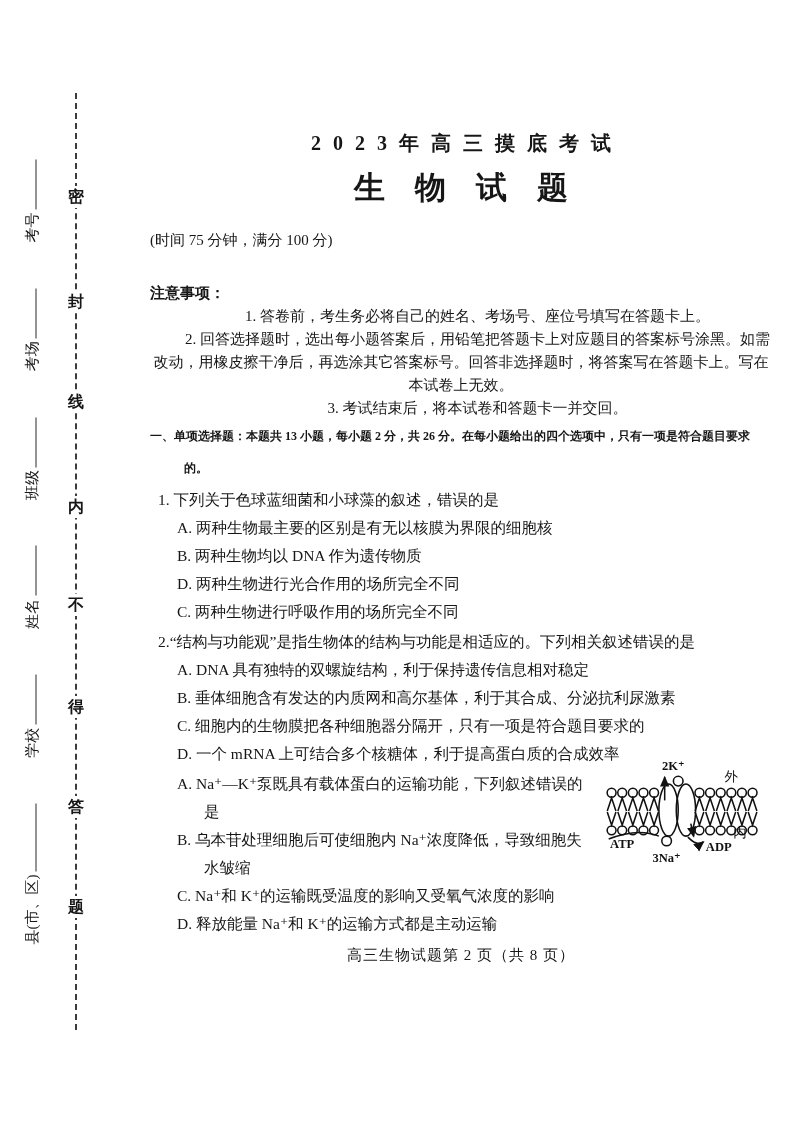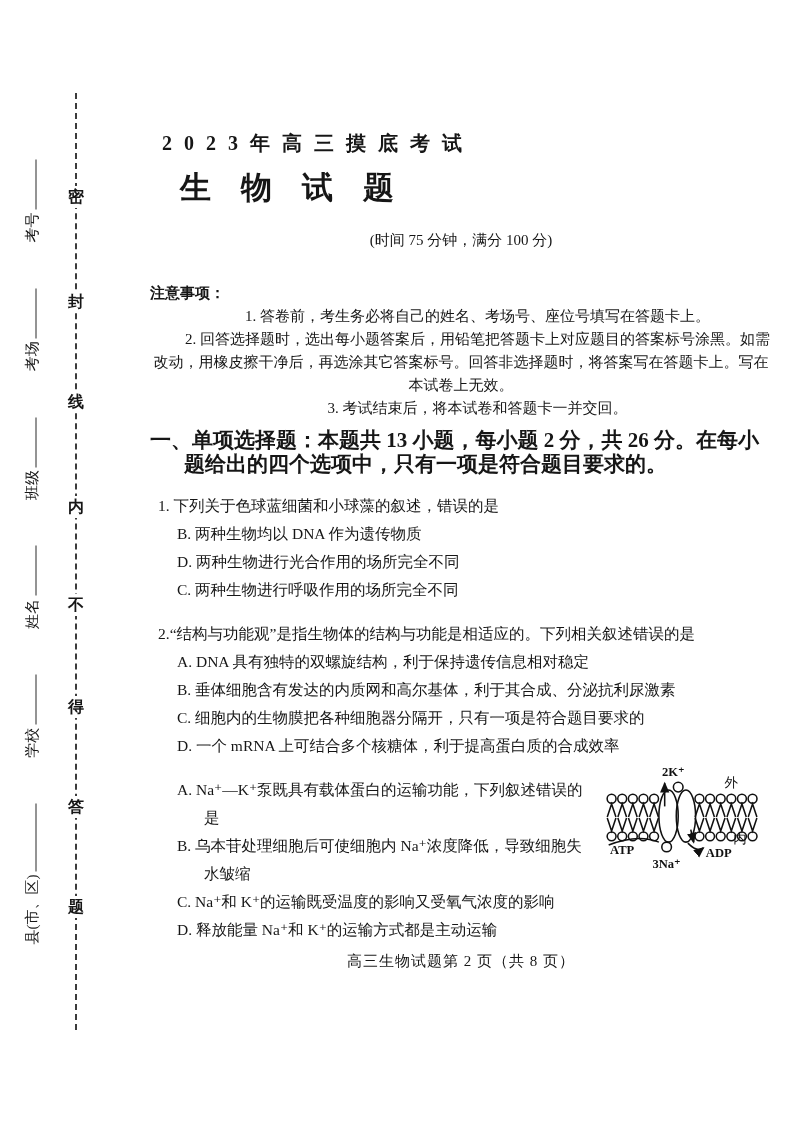--- a/index.html
+++ b/index.html
@@ -44,39 +44,39 @@
   .seal-char:nth-child(3){top:391px}
   .seal-char:nth-child(4){top:496px}
   .seal-char:nth-child(5){top:594px}
   .seal-char:nth-child(6){top:696px}
   .seal-char:nth-child(7){top:796px}
   .seal-char:nth-child(8){top:896px}
 
   
   .content{position:absolute;left:150px;top:0;width:622px;}
   .exam-title{
-    margin:130px 0 0;text-align:left;
+    margin:130px 0 0;text-align:center;
     font-size:20px;font-weight:bold;letter-spacing:12px;text-indent:12px;
   }
   .subject-title{
-    margin:10px 0 0;text-align:left;
+    margin:10px 0 0;text-align:center;
     font-size:31px;font-weight:bold;letter-spacing:30px;text-indent:30px;
   }
-  .exam-info{margin:22px 0 0;text-align:center;font-size:15px;}
+  .exam-info{margin:22px 0 0;font-size:15px;}
 
   .notices{margin-top:32px;font-size:15px;line-height:23px;}
   .notices-heading{font-weight:bold;}
   .notice-item{text-indent:2.2em;text-align:center;}
 
   .section-heading{
-    margin-top:8px;font-weight:bold;font-size:21px;line-height:24px;
+    font-weight:bold;font-size:12px;line-height:32px;
     padding-left:34px;text-indent:-34px;
   }
 
-  .question{margin-top:16px;font-size:15.5px;line-height:28px;}
+  .question{margin-top:2px;font-size:15.5px;line-height:28px;}
   .q-stem{padding-left:25px;text-indent:-17px;}
   .opt{padding-left:54px;text-indent:-27px;}
 
   .membrane-figure{
     float:right;width:176px;height:112px;
     margin:-14px 0 2px 4px;
   }
   .membrane-figure svg{display:block;width:100%;height:100%;}
   .clearfix{clear:both;}
 
@@ -123,20 +123,21 @@
       <div class="notices-heading">注意事项：</div>
       <div class="notice-item">1. 答卷前，考生务必将自己的姓名、考场号、座位号填写在答题卡上。</div>
       <div class="notice-item">2. 回答选择题时，选出每小题答案后，用铅笔把答题卡上对应题目的答案标号涂黑。如需改动，用橡皮擦干净后，再选涂其它答案标号。回答非选择题时，将答案写在答题卡上。写在本试卷上无效。</div>
       <div class="notice-item">3. 考试结束后，将本试卷和答题卡一并交回。</div>
     </div>
 
     <div class="section-heading">一、单项选择题：本题共 13 小题，每小题 2 分，共 26 分。在每小题给出的四个选项中，只有一项是符合题目要求的。</div>
 
     <div class="question">
       <div class="q-stem">1. 下列关于色球蓝细菌和小球藻的叙述，错误的是</div>
+      <div class="opt">A. 两种生物最主要的区别是有无以核膜为界限的细胞核</div>
       <div class="opt">B. 两种生物均以 DNA 作为遗传物质</div>
       <div class="opt">D. 两种生物进行光合作用的场所完全不同</div>
       <div class="opt">C. 两种生物进行呼吸作用的场所完全不同</div>
     </div>
 
     <div class="question">
       <div class="q-stem">2.“结构与功能观”是指生物体的结构与功能是相适应的。下列相关叙述错误的是</div>
       <div class="opt">A. DNA 具有独特的双螺旋结构，利于保持遗传信息相对稳定</div>
       <div class="opt">B. 垂体细胞含有发达的内质网和高尔基体，利于其合成、分泌抗利尿激素</div>
       <div class="opt">C. 细胞内的生物膜把各种细胞器分隔开，只有一项是符合题目要求的</div>

